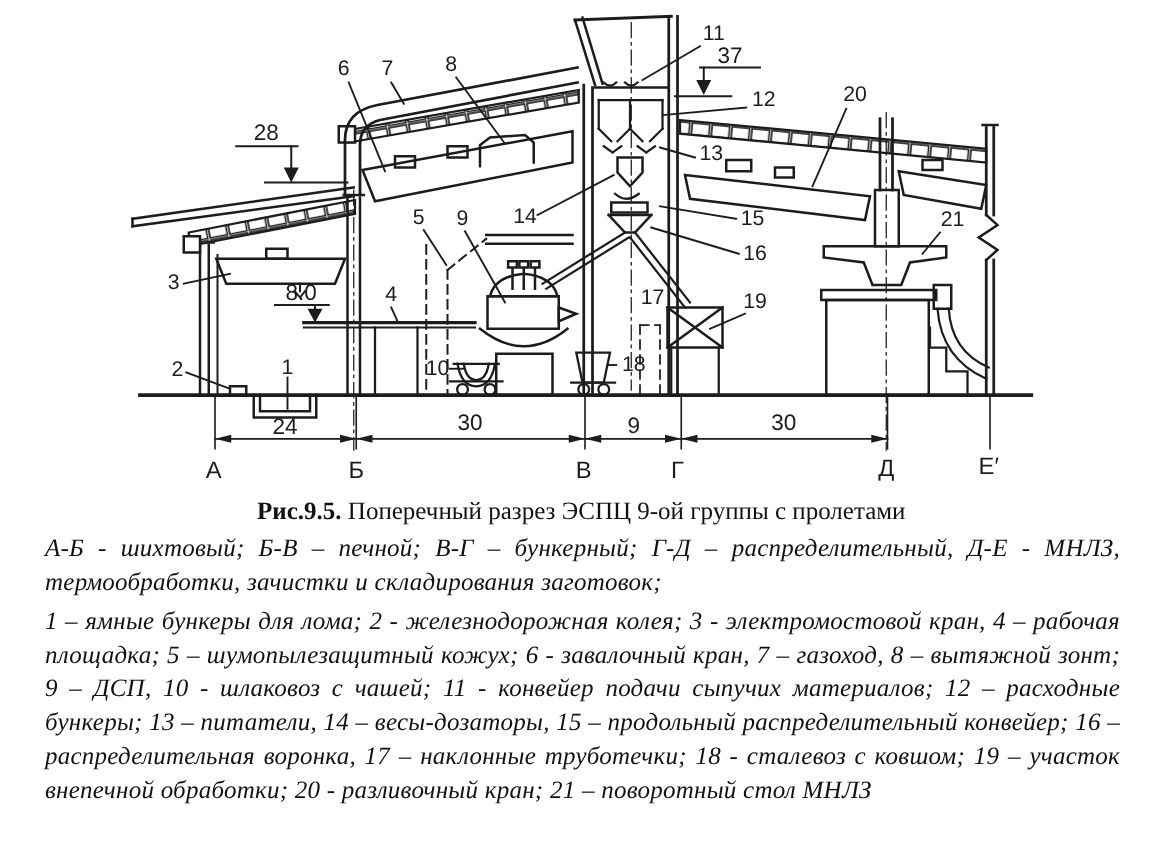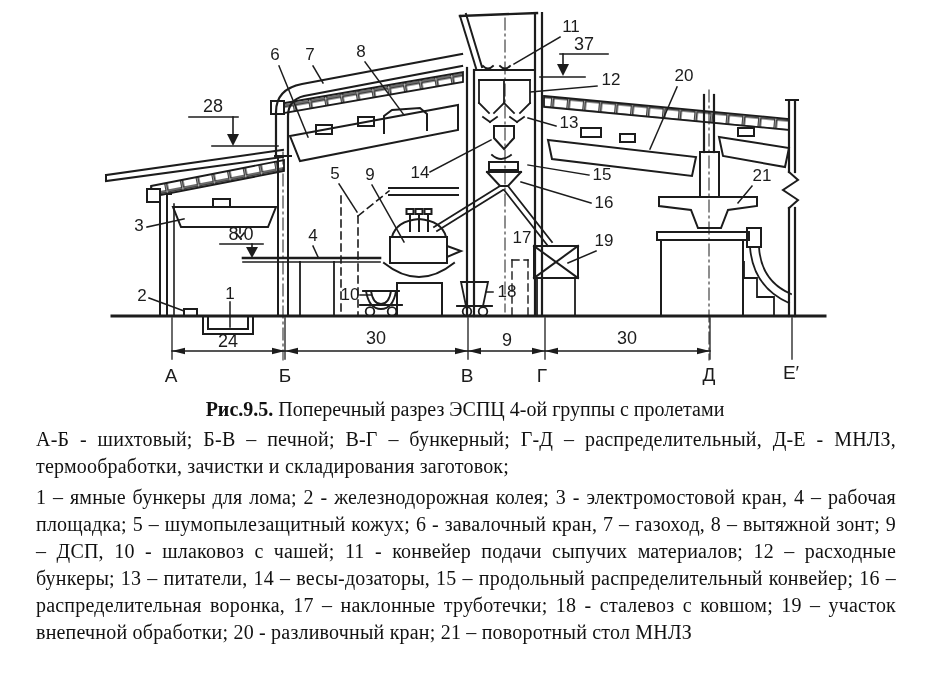--- a/index.html
+++ b/index.html
@@ -2,21 +2,21 @@
 <html><head>
 <meta charset="utf-8">
 <style>
   html,body{margin:0;padding:0;background:#ffffff;}
   .page{position:relative;width:930px;height:687px;background:#ffffff;overflow:hidden;
         font-family:"Liberation Serif", serif;color:#1c1c1c;}
   .diagram-wrap{width:930px;height:392px;}
   svg text{font-family:"Liberation Sans","DejaVu Sans",sans-serif;fill:#1c1c1c;}
   .caption{width:930px;text-align:center;font-size:20px;margin-top:6px;color:#111;}
   .caption b{font-weight:bold;text-align:center;}
-  .legend{margin:5px 34px 0 36px;font-size:20px;line-height:27px;
+  .legend{margin:5px 34px 0 36px;font-size:20px;line-height:27px;font-style:italic;
           text-align:justify;letter-spacing:0.2px;color:#111;}
   .legend + .legend{margin-top:4px;}
 </style>
 </head>
 <body>
 
 <div class="page">
 
   <div class="diagram-wrap">
   <svg viewBox="0 0 930 392" width="930" height="392">
@@ -290,18 +290,18 @@
       <text x="171" y="382">А</text>
       <text x="285" y="382">Б</text>
       <text x="467" y="382">В</text>
       <text x="542" y="382">Г</text>
       <text x="709" y="381">Д</text>
       <text x="791" y="379">Е′</text>
     </g>
   </svg>
   </div>
 
-  <div class="caption"><b>Рис.9.5.</b><span> Поперечный разрез ЭСПЦ 4-ой группы с пролетами</span></div>
+  <div class="caption"><b>Рис.9.5.</b><span> Поперечный разрез ЭСПЦ 9-ой группы с пролетами</span></div>
 
   <p class="legend">А-Б - шихтовый; Б-В – печной; В-Г – бункерный; Г-Д – распределительный, Д-Е - МНЛЗ, термообработки, зачистки и складирования заготовок;</p>
   <p class="legend">1 – ямные бункеры для лома; 2 - железнодорожная колея; 3 - электромостовой кран, 4 – рабочая площадка; 5 – шумопылезащитный кожух; 6 - завалочный кран, 7 – газоход, 8 – вытяжной зонт; 9 – ДСП, 10 - шлаковоз с чашей; 11 - конвейер подачи сыпучих материалов; 12 – расходные бункеры; 13 – питатели, 14 – весы-дозаторы, 15 – продольный распределительный конвейер; 16 – распределительная воронка, 17 – наклонные труботечки; 18 - сталевоз с ковшом; 19 – участок внепечной обработки; 20 - разливочный кран; 21 – поворотный стол МНЛЗ</p>
 
 </div>
 
 </body></html>

